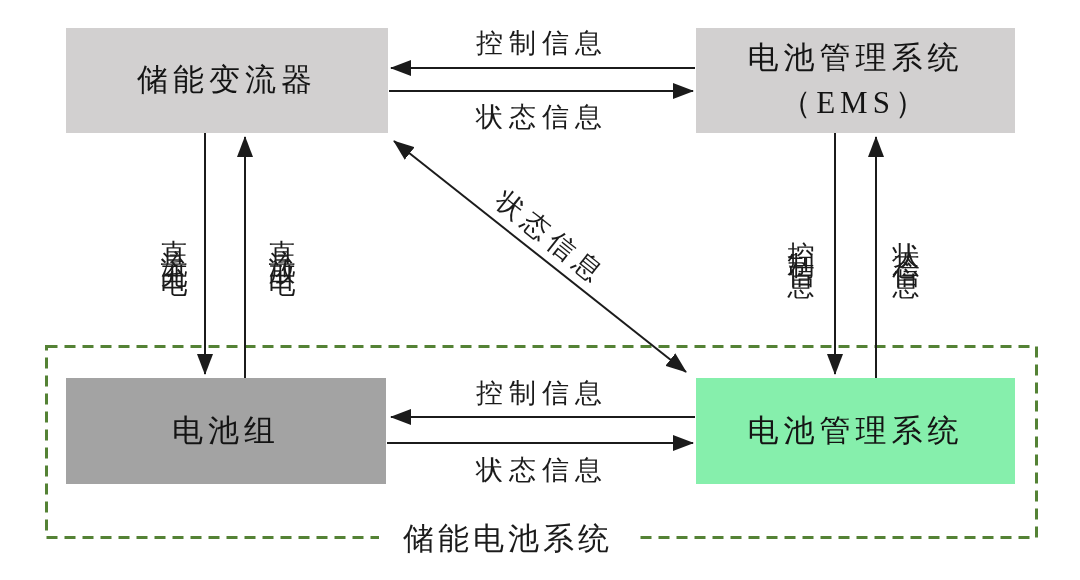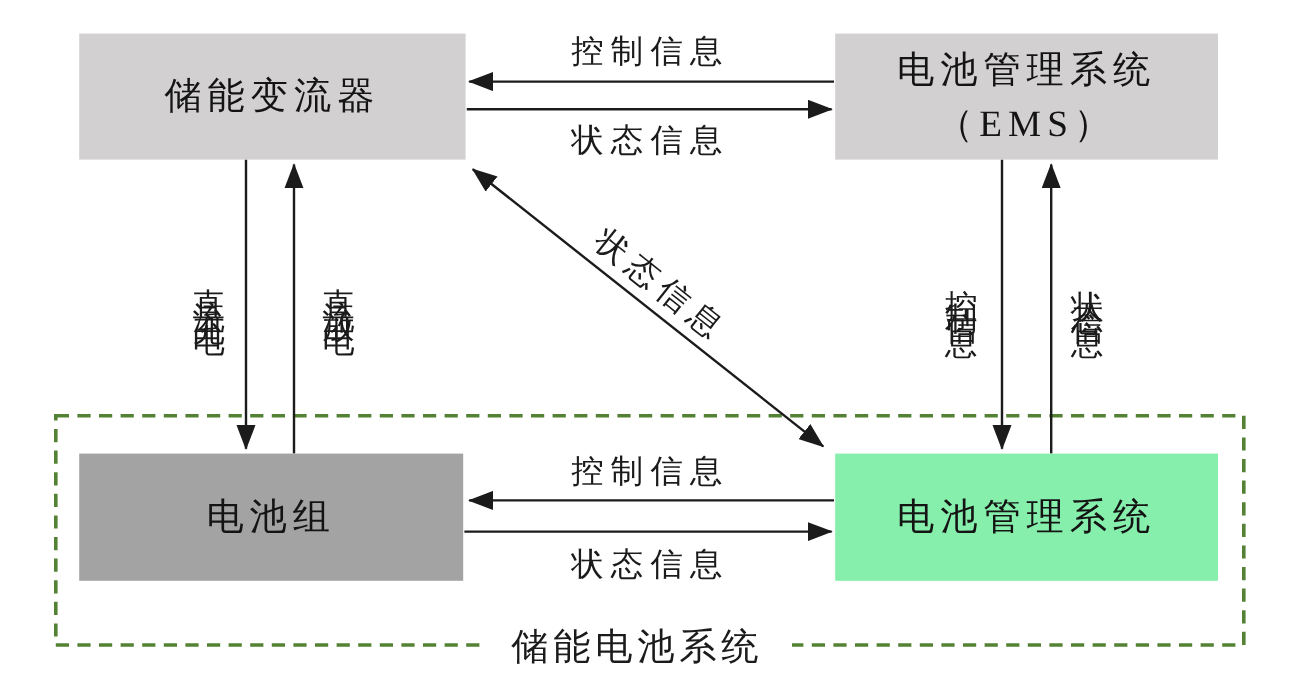--- a/index.html
+++ b/index.html
@@ -94,15 +94,15 @@
   <div class="lbl lbl-vert" style="left:801px;top:240px;">控制信息</div>
 
   <div class="lbl lbl-vert" style="left:906px;top:240px;">状态信息</div>
 
   <div class="lbl lbl-diag" style="left:551px;top:238px;">状态信息</div>
 
   <div class="lbl" style="left:542px;top:393px;">控制信息</div>
 
   <div class="lbl" style="left:542px;top:470px;">状态信息</div>
 
-  <div class="group-label" style="left:531px;top:539px;text-align:center;">储能电池系统</div>
+  <div class="group-label" style="left:508px;top:539px;text-align:center;">储能电池系统</div>
 
 </div>
 
 </body></html>

